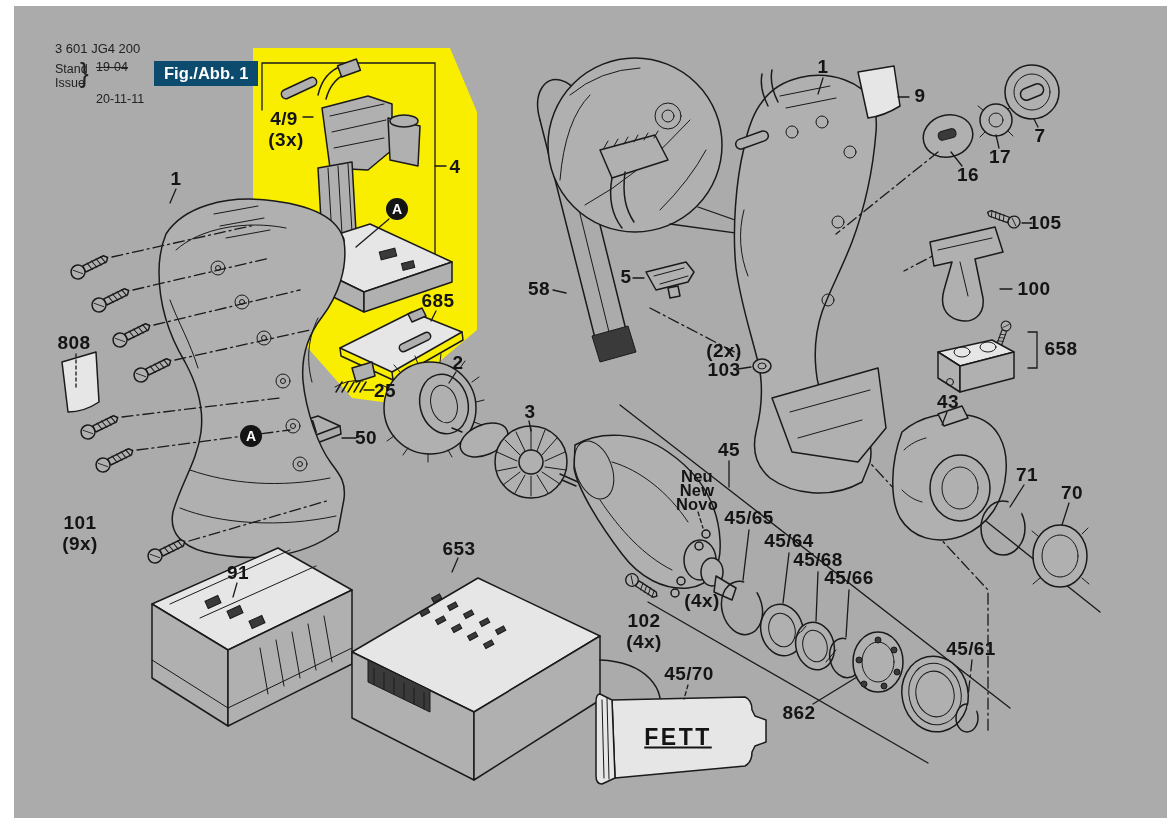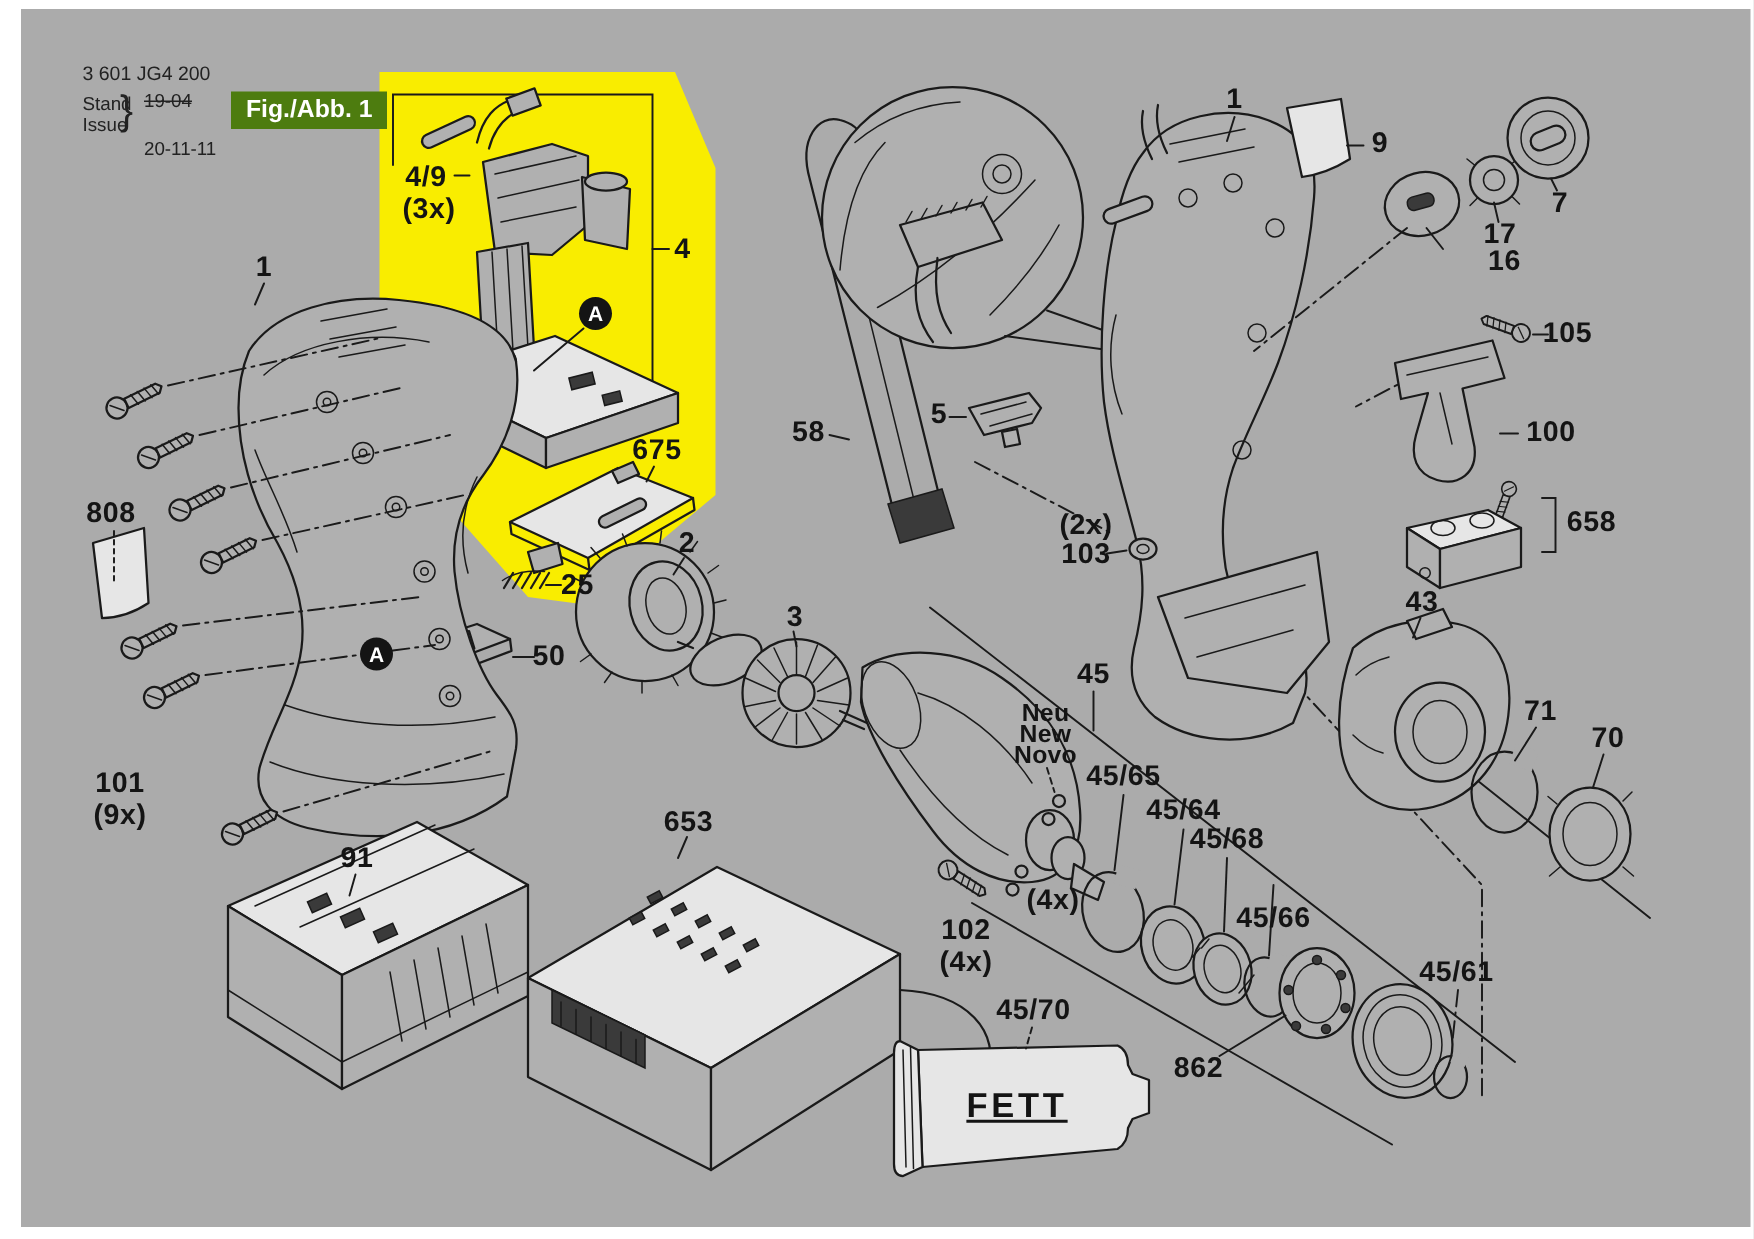--- a/index.html
+++ b/index.html
@@ -12,21 +12,21 @@
            color:#141414;white-space:nowrap;letter-spacing:.4px;}
   .callout.neu{font-size:16.5px;letter-spacing:.2px;}
   .callout.fett{font-size:23px;letter-spacing:2.5px;text-decoration:underline;}
   .marker{position:absolute;transform:translate(-50%,-50%);width:22px;height:22px;border-radius:50%;
           background:#141414;color:#ffffff;font-weight:bold;font-size:14px;display:flex;
           align-items:center;justify-content:center;}
   .hdr{position:absolute;color:#222;font-size:13px;white-space:nowrap;}
   .hdr.small{font-size:12.5px;}
   .strike{text-decoration:line-through;}
   .brace{position:absolute;left:80px;top:58px;font-size:26px;color:#222;transform:scaleY(1.05);}
-  .figbox{position:absolute;left:154px;top:61px;background:#4d7c0f;color:#ffffff;font-weight:bold;
+  .figbox{position:absolute;left:154px;top:61px;background:#0c4a6e;color:#ffffff;font-weight:bold;
           font-size:16.5px;padding:3px 10px;}
   .ftl{position:absolute;left:57px;top:703px;font-size:12.8px;color:#1c1c1c;line-height:15.5px;}
   .ftr{position:absolute;left:1008px;top:730px;font-size:12.2px;color:#1c1c1c;line-height:14.5px;}
   
   .ln{fill:none;stroke:#1a1a1a;stroke-width:1.5;stroke-linejoin:round;stroke-linecap:round;}
   .t{stroke-width:1;}
   .pf{fill:#B0B0B0;stroke:#1a1a1a;stroke-width:1.5;stroke-linejoin:round;}
   .pw{fill:#E6E6E6;stroke:#1a1a1a;stroke-width:1.5;stroke-linejoin:round;}
   .pd{fill:#3a3a3a;stroke:#1a1a1a;stroke-width:1;}
   .bgfill{fill:var(--bg,#ABABAB);stroke:none;}
@@ -412,48 +412,48 @@
 
   <div id="labels">
       <div class="callout" style="left: 176px; top: 179px;">1</div>
       <div class="callout" style="left: 74px; top: 343px;">808</div>
       <div class="callout" style="left: 80px; top: 523px;">101</div>
       <div class="callout" style="left: 80px; top: 544px;">(9x)</div>
       <div class="callout" style="left: 238px; top: 573px;">91</div>
       <div class="callout" style="left: 284px; top: 119px;">4/9</div>
       <div class="callout" style="left: 286px; top: 140px;">(3x)</div>
       <div class="callout" style="left: 455px; top: 167px;">4</div>
-      <div class="callout" style="left: 438px; top: 301px;">675</div>
+      <div class="callout" style="left: 438px; top: 301px;">685</div>
       <div class="callout" style="left: 385px; top: 391px;">25</div>
       <div class="callout" style="left: 458px; top: 363px;">2</div>
       <div class="callout" style="left: 366px; top: 438px;">50</div>
       <div class="callout" style="left: 530px; top: 412px;">3</div>
       <div class="callout" style="left: 459px; top: 549px;">653</div>
       <div class="callout" style="left: 539px; top: 289px;">58</div>
       <div class="callout" style="left: 626px; top: 277px;">5</div>
       <div class="callout" style="left: 644px; top: 621px;">102</div>
       <div class="callout" style="left: 644px; top: 642px;">(4x)</div>
       <div class="callout" style="left: 702px; top: 601px;">(4x)</div>
       <div class="callout" style="left: 729px; top: 450px;">45</div>
       <div class="callout neu" style="left: 697px; top: 476px;">Neu</div>
       <div class="callout neu" style="left: 697px; top: 490px;">New</div>
       <div class="callout neu" style="left: 697px; top: 504px;">Novo</div>
       <div class="callout" style="left: 749px; top: 518px;">45/65</div>
       <div class="callout" style="left: 789px; top: 541px;">45/64</div>
       <div class="callout" style="left: 818px; top: 560px;">45/68</div>
-      <div class="callout" style="left: 849px; top: 578px; margin-top: 35px;">45/66</div>
+      <div class="callout" style="left: 849px; top: 578px;">45/66</div>
       <div class="callout" style="left: 689px; top: 674px;">45/70</div>
       <div class="callout fett" style="left: 678px; top: 737px;">FETT</div>
       <div class="callout" style="left: 799px; top: 713px;">862</div>
       <div class="callout" style="left: 971px; top: 649px;">45/61</div>
       <div class="callout" style="left: 724px; top: 351px;">(2x)</div>
       <div class="callout" style="left: 724px; top: 370px;">103</div>
       <div class="callout" style="left: 823px; top: 67px;">1</div>
       <div class="callout" style="left: 920px; top: 96px;">9</div>
-      <div class="callout" style="left: 968px; top: 175px; margin-left: 35px;">16</div>
+      <div class="callout" style="left: 968px; top: 175px;">16</div>
       <div class="callout" style="left: 1000px; top: 157px;">17</div>
       <div class="callout" style="left: 1040px; top: 136px;">7</div>
       <div class="callout" style="left: 1045px; top: 223px;">105</div>
       <div class="callout" style="left: 1034px; top: 289px;">100</div>
       <div class="callout" style="left: 1061px; top: 349px;">658</div>
       <div class="callout" style="left: 948px; top: 402px;">43</div>
       <div class="callout" style="left: 1027px; top: 475px;">71</div>
       <div class="callout" style="left: 1072px; top: 493px;">70</div>
       <div class="marker" style="left: 397px; top: 209px;">A</div>
       <div class="marker" style="left: 251px; top: 436px;">A</div>

